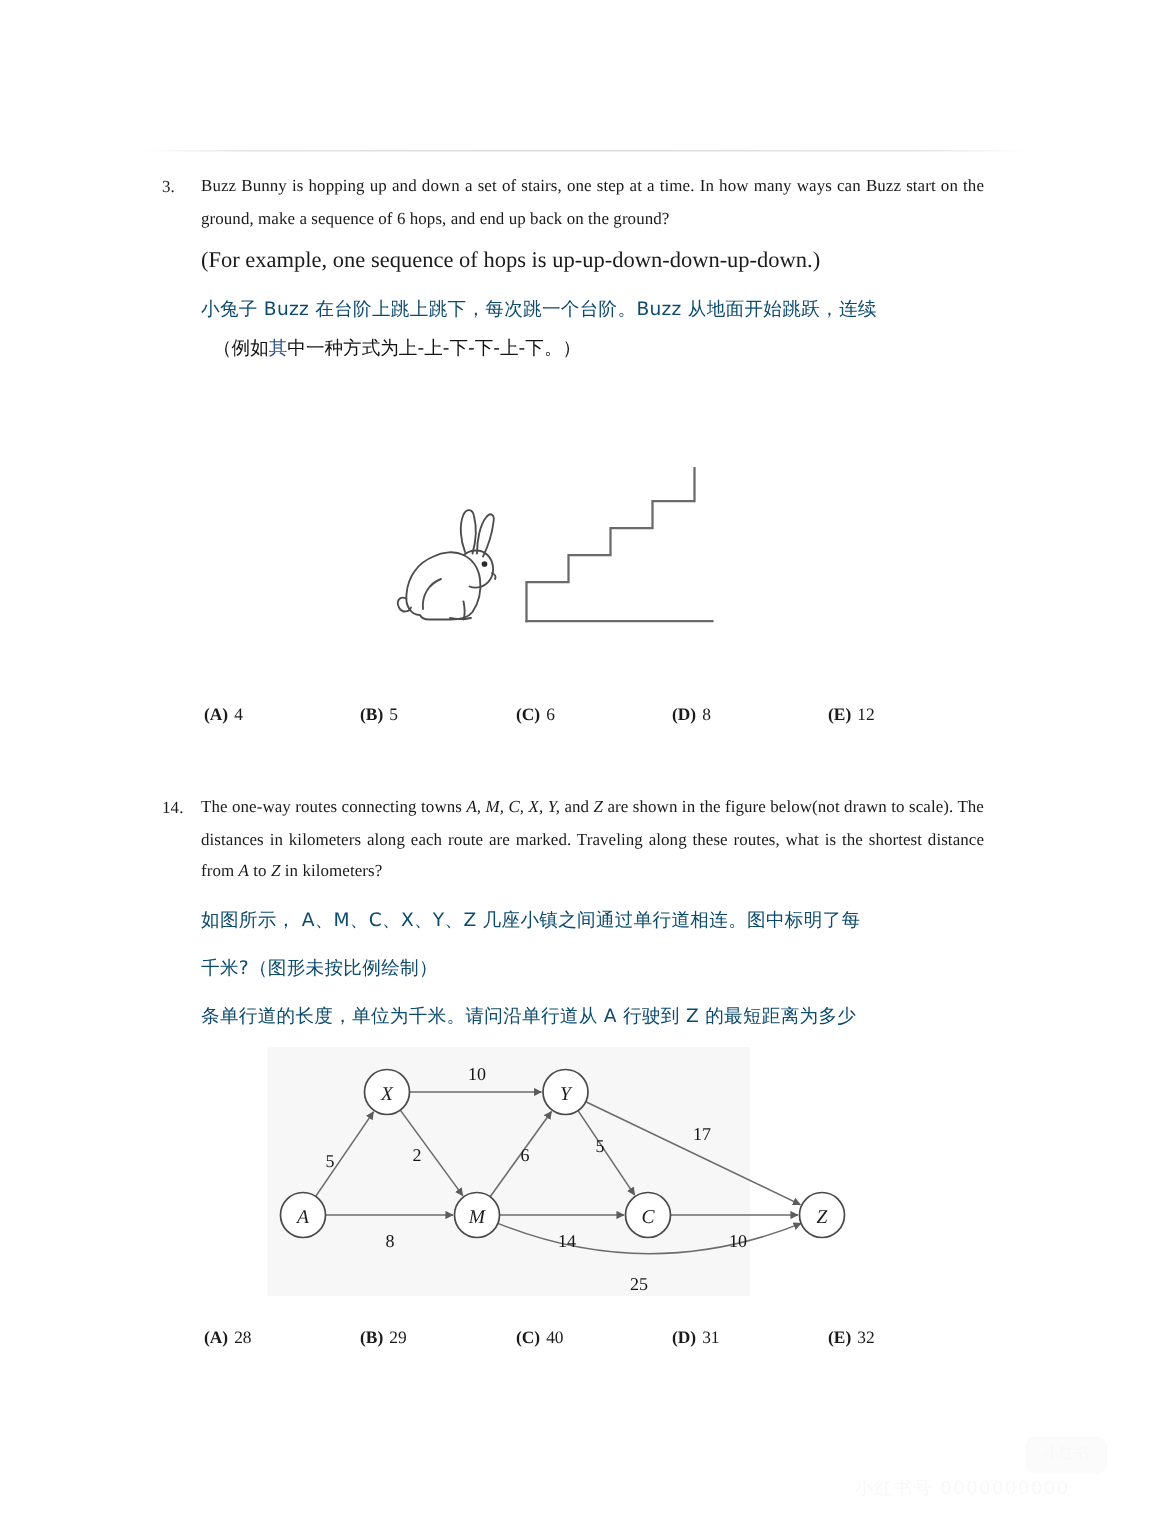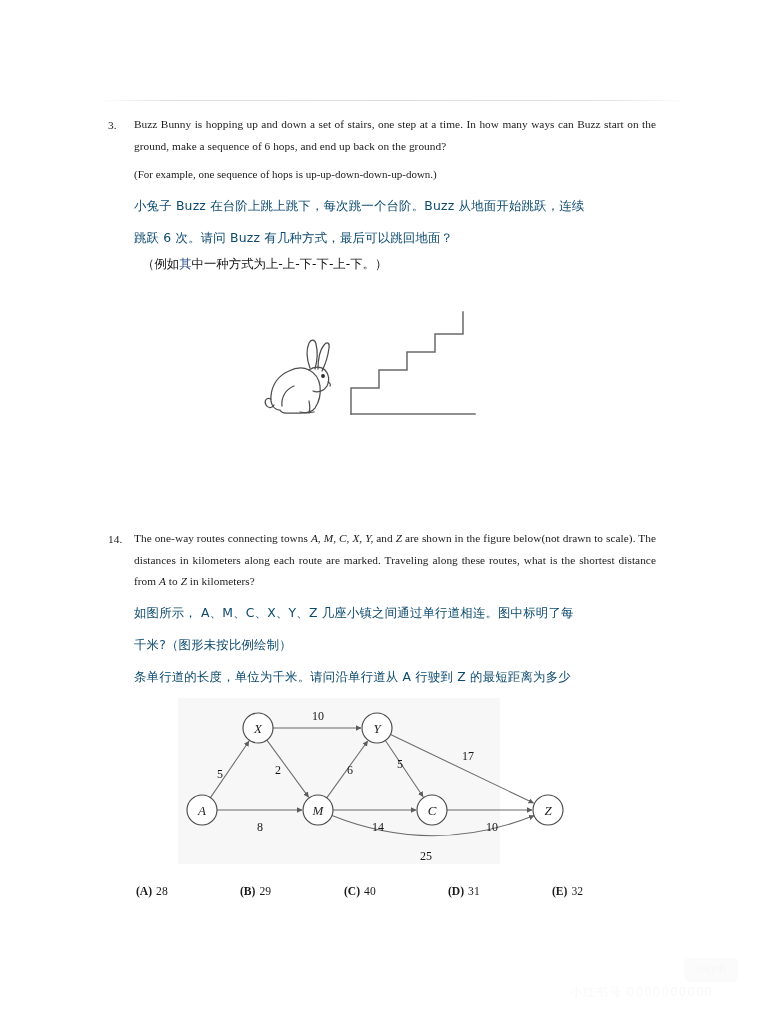--- a/index.html
+++ b/index.html
@@ -76,21 +76,21 @@
     text-align: justify;
     text-justify: inter-word;
     color: #1a1a1a;
     letter-spacing: 0.05px;
   }
   .en-para .mathit {
     font-style: italic;
     font-family: "Liberation Serif", "DejaVu Serif", serif;
   }
   .en-sub {
-    font-size: 11px;
+    font-size: 15px;
     line-height: 21.5px;
     margin-top: 7px;
     color: #1a1a1a;
   }
 
   .cn-para {
     font-size: 12.4px;
     line-height: 25px;
     margin-top: 7px;
     color: #0c4a6e;
@@ -225,21 +225,20 @@
 
 <div id="content">
 
   <div class="problem" id="problem-13">
     <div class="prob-row">
       <div class="prob-num">3.</div>
       <div class="prob-body">
         <div class="en-para">Buzz Bunny is hopping up and down a set of stairs, one step at a time. In how many ways can Buzz start on the ground, make a sequence of 6 hops, and end up back on the ground?</div>
         <div class="en-sub">(For example, one sequence of hops is up-up-down-down-up-down.)</div>
         <div class="cn-para">小兔子 Buzz 在台阶上跳上跳下，每次跳一个台阶。Buzz 从地面开始跳跃，连续</div>
-        <div class="cn-para">跳跃 6 次。请问 Buzz 有几种方式，最后可以跳回地面？</div>
         <div class="cn-sub"><span>（例如</span><span class="blue">其</span><span>中一种方式为上-上-下-下-上-下。）</span></div>
       </div>
     </div>
   </div>
 
   <div id="figure-13">
     <svg width="240" height="132" viewBox="0 0 240 132" xmlns="http://www.w3.org/2000/svg">
       <g stroke="#4d4d4d" stroke-width="1.25" fill="none" stroke-linecap="round" stroke-linejoin="round">
 
         <path d="M18 110 C12 110 8 104 9 96 C10 84 17 75 27 71 C33 68 41 67 47 70 C53 73 57 79 58 86 C59 94 57 102 53 108 C50 112 44 113 38 113 L24 113 C21 113 19 112 18 110 Z"></path>
@@ -261,20 +260,27 @@
         <path d="M47 101 C48 106 48 110 47 113"></path>
         <path d="M38 112 C42 113 47 113 52 112"></path>
       </g>
       <g stroke="#6a6a6a" stroke-width="1.5" fill="none" stroke-linecap="square" stroke-linejoin="miter">
         <path d="M89 114 L89 88 L117 88 L117 70 L145 70 L145 52 L173 52 L173 34 L201 34 L201 12"></path>
         <path d="M89 114 L213 114"></path>
       </g>
     </svg>
   </div>
 
+  <div class="choices" id="choices-13">
+    <div class="choice"><span class="lbl">(A)</span><span class="val">4</span></div>
+    <div class="choice"><span class="lbl">(B)</span><span class="val">5</span></div>
+    <div class="choice"><span class="lbl">(C)</span><span class="val">6</span></div>
+    <div class="choice"><span class="lbl">(D)</span><span class="val">8</span></div>
+    <div class="choice"><span class="lbl">(E)</span><span class="val">12</span></div>
+  </div>
 
   <div class="problem" id="problem-14">
     <div class="prob-row">
       <div class="prob-num">14.</div>
       <div class="prob-body">
         <div class="en-para"><span>The one-way routes connecting towns </span><span class="mathit">A, M, C, X, Y,</span><span> and </span><span class="mathit">Z</span><span> are shown in the figure below(not drawn to scale). The distances in kilometers along each route are marked. Traveling along these routes, what is the shortest distance from </span><span class="mathit">A</span><span> to </span><span class="mathit">Z</span><span> in kilometers?</span></div>
         <div class="cn-para">如图所示， A、M、C、X、Y、Z 几座小镇之间通过单行道相连。图中标明了每</div>
         <div class="cn-para">千米?（图形未按比例绘制）</div>
         <div class="cn-para">条单行道的长度，单位为千米。请问沿单行道从 A 行驶到 Z 的最短距离为多少</div>
       </div>

